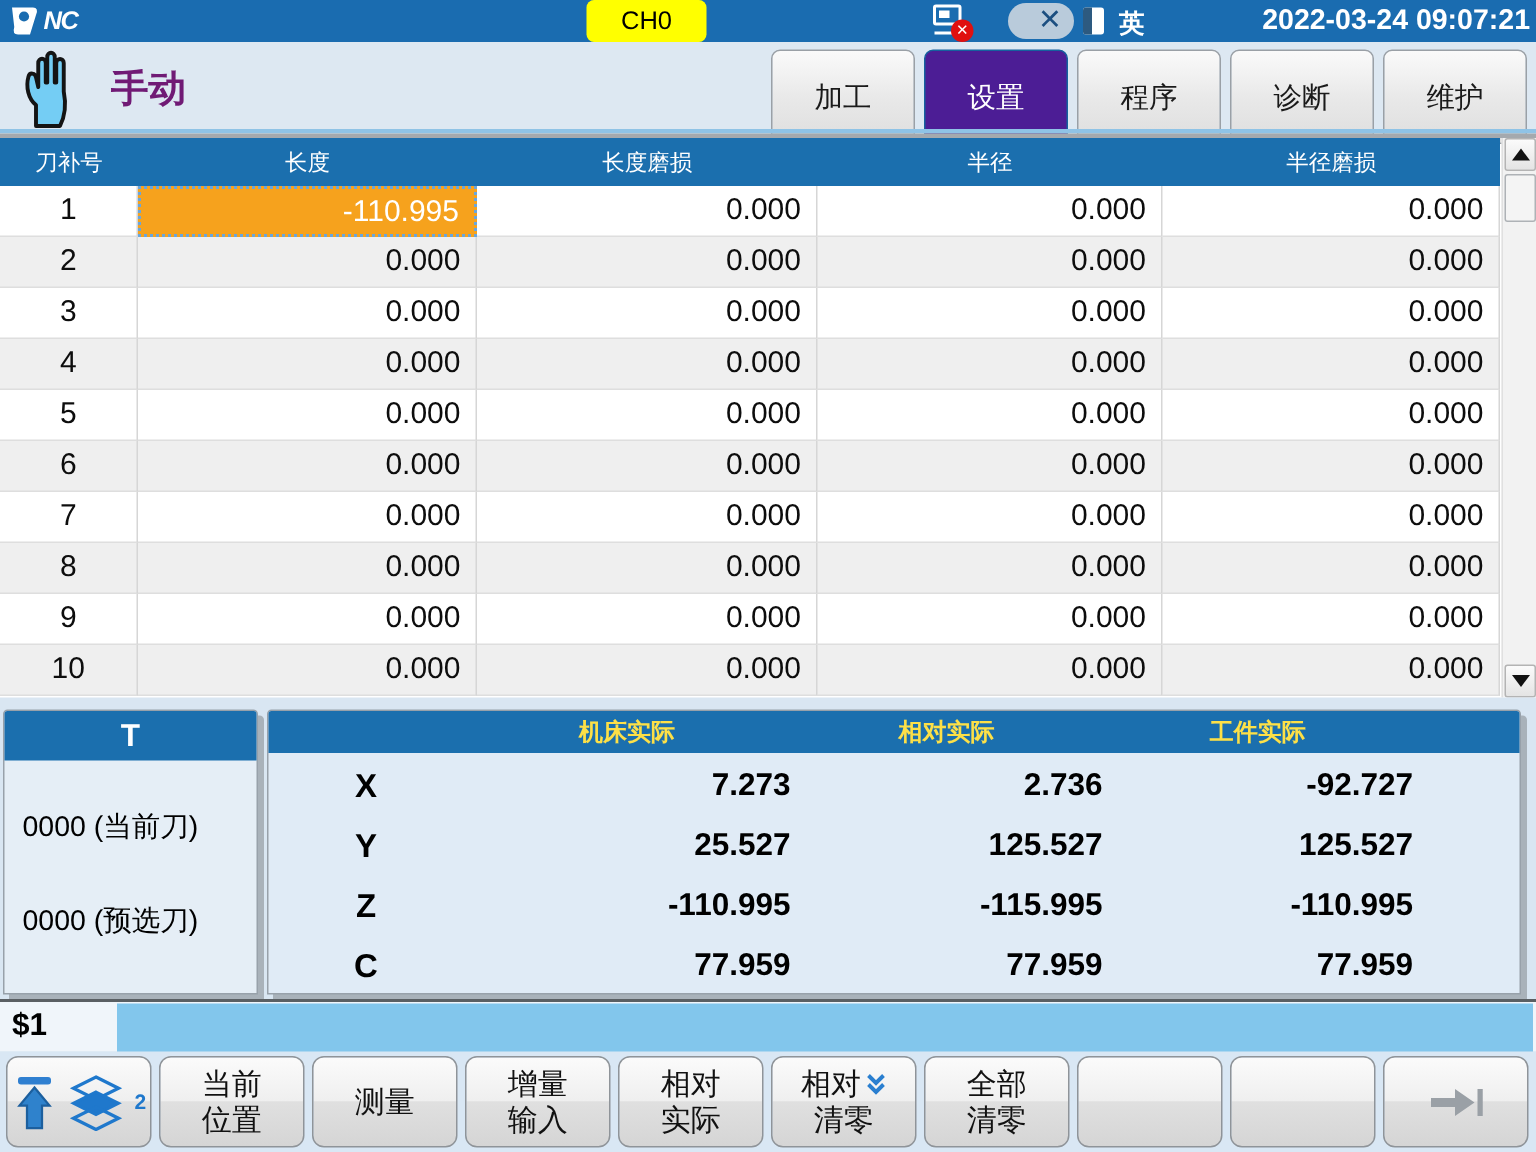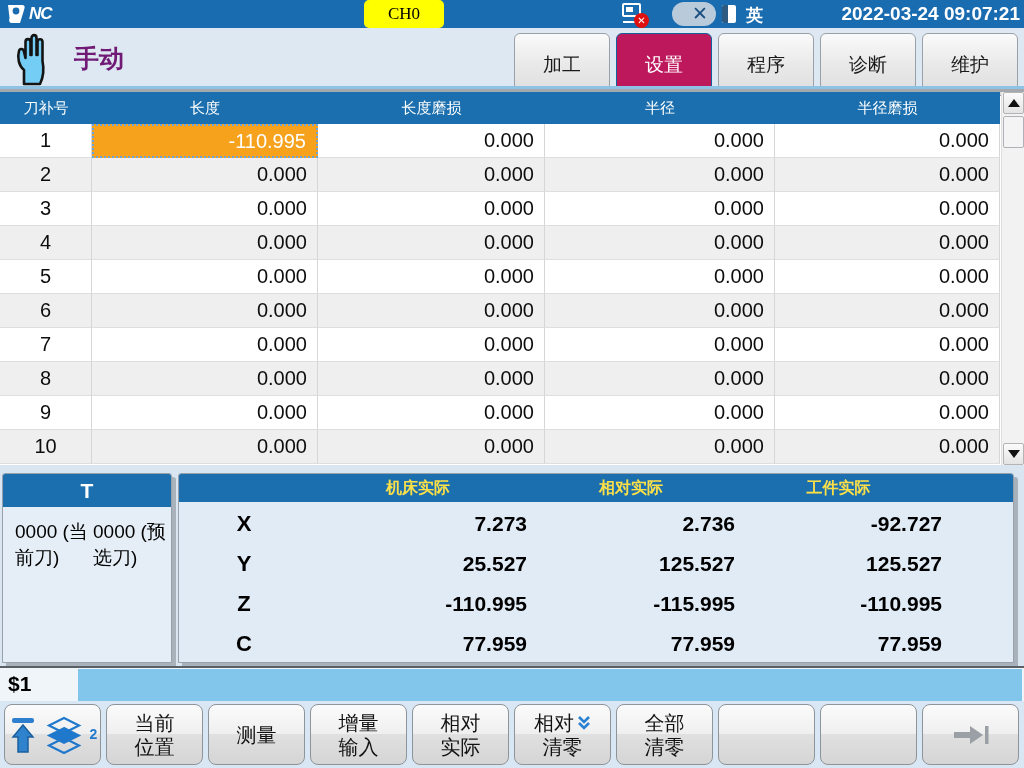--- a/index.html
+++ b/index.html
@@ -5,38 +5,38 @@
   * { margin:0; padding:0; box-sizing:border-box; }
   html,body { width:1024px; height:768px; overflow:hidden; }
   body { font-family:"Liberation Sans","DejaVu Sans",sans-serif; background:#ffffff; position:relative; }
   .screen { position:absolute; left:0; top:0; width:1024px; height:768px; background:#ffffff;padding-left:20px; }
 
   
   .topbar { position:absolute; left:0; top:0; width:1024px; height:28px; background:#1a6cb0; }
   .logo { position:absolute; left:6px; top:2px; height:24px; display:flex; align-items:center; }
   .logo-glyph { width:26px; height:22px; }
   .logo-text { color:#fff; font-weight:bold; font-style:italic; font-size:17px; letter-spacing:-1px; margin-left:-3px; }
-  .ch-badge { position:absolute; left:364px; top:0; width:80px; height:28px; background:#ffff00; border-radius:5px; display:flex; align-items:center; justify-content:center; font-size:17px; color:#000;font-family:Liberation Serif, serif; }
+  .ch-badge { position:absolute; left:391px; top:0; width:80px; height:28px; background:#ffff00; border-radius:5px; display:flex; align-items:center; justify-content:center; font-size:17px; color:#000; }
   .net-icon { position:absolute; left:620px; top:2px; width:34px; height:26px; }
   .badge-x { position:absolute; left:14px; top:11px; width:15px; height:15px; background:#e01010; border-radius:50%; color:#fff; font-size:10px; font-weight:bold; display:flex; align-items:center; justify-content:center; }
   .circx-icon { position:absolute; left:672px; top:1px; width:44px; height:26px; }
   .circx-pill { position:absolute; left:0; top:1px; width:44px; height:24px; background:#b9cbdb; border-radius:12px; }
   .circx-x { position:absolute; left:16px; top:0px; width:24px; height:26px; color:#1c4f80; font-size:19px; font-weight:bold; text-align:center; line-height:26px; }
   .book-icon { position:absolute; left:722px; top:5px; width:14px; height:18px; background:#ffffff; border-radius:2px; }
   .book-icon::before { content:""; position:absolute; left:0; top:0; width:6px; height:18px; background:#2d5a80; border-radius:2px 0 0 2px; }
   .lang { position:absolute; left:746px; top:4px; color:#fff; font-size:17px; font-weight:bold; }
   .datetime { position:absolute; right:4px; top:3px; color:#fff; font-size:19px; font-weight:bold; }
 
   
   .modebar { position:absolute; left:0; top:28px; width:1024px; height:58px; background:#dde8f2; }
   .hand-icon { position:absolute; left:8px; top:2px; }
   .mode-title { position:absolute; left:74px; top:14px; font-size:25px; font-weight:bold; color:#701a75; }
   .tabs { position:absolute; right:6px; top:5px; display:flex; gap:6px; }
   .tab { width:96px; height:63px; border:1px solid #9aa0a6; border-radius:6px; background:linear-gradient(to bottom,#fafafa,#e9e9e9 50%,#dedede); font-size:19px; color:#1a1a1a; display:flex; align-items:center; justify-content:center; }
-  .tab.active { background:#be185d; color:#ffffff; border-color:#15619e; }
+  .tab.active { background:#4c1d95; color:#ffffff; border-color:#15619e; }
   .sep1 { position:absolute; left:0; top:86px; width:1024px; height:3px; background:#8fc3e6; }
   .sep2 { position:absolute; left:0; top:89px; width:1024px; height:3px; background:#a4a9ae; }
 
   
   .otable { position:absolute; left:0; top:92px; width:1000px; }
   .t-head { display:grid; grid-template-columns:92px 226px 227px 230px 225px; height:32px; background:#1b6fae; }
   .t-head > div { color:#fff; font-size:15px; display:flex; align-items:center; justify-content:center; }
   .t-row { display:grid; grid-template-columns:92px 226px 227px 230px 225px; height:34px; background:#ffffff; }
   .t-row:nth-child(odd) { background:#efefef; }
   .t-row > div { font-size:20px; color:#0d0d0d; display:flex; align-items:center; border-right:1px solid #d6d6d6; border-bottom:1px solid #dedede; }
@@ -51,21 +51,21 @@
   .sb-down { bottom:0; }
   .tri-up { width:0; height:0; border-left:6px solid transparent; border-right:6px solid transparent; border-bottom:8px solid #111; }
   .tri-down { width:0; height:0; border-left:6px solid transparent; border-right:6px solid transparent; border-top:8px solid #111; }
   .sb-thumb { position:absolute; left:1px; top:24px; width:21px; height:32px; background:#f4f4f4; border:1px solid #aeb2b6; border-radius:2px; }
 
   
   .bottom-bg { position:absolute; left:0; top:465px; width:1024px; height:303px; background:#d9e6f2; }
 
   .t-panel { position:absolute; left:2px; top:473px; width:170px; height:190px; background:#e5eef6; border:1px solid #98a1aa; box-shadow:4px 4px 0 #a9b2ba; border-radius:3px 3px 0 0; }
   .t-panel-head { height:33px; background:#1b6fae; border-radius:2px 2px 0 0; display:flex; align-items:center; justify-content:center; color:#fff; font-size:21px; font-weight:bold; }
-  .t-panel-body { height:157px; display:flex; flex-direction:row; justify-content:space-around; padding:12px 0 18px 12px; font-size:19px; color:#000; }
+  .t-panel-body { height:157px; display:flex; flex-direction:column; justify-content:space-around; padding:12px 0 18px 12px; font-size:19px; color:#000; }
 
   .pos-panel { position:absolute; left:178px; top:473px; width:836px; height:190px; background:#e0ebf6; border:1px solid #98a1aa; box-shadow:4px 4px 0 #a9b2ba; border-radius:3px 3px 0 0; }
   .pos-head { display:grid; grid-template-columns:130px 218px 208px 207px; height:28px; background:#1b6fae; border-radius:2px 2px 0 0; }
   .pos-head > div { color:#fde047; font-size:16px; font-weight:bold; display:flex; align-items:center; justify-content:center; }
   .pos-body { padding-top:2px; }
   .pos-row { display:grid; grid-template-columns:130px 218px 208px 207px; height:40px; }
   .pos-row > div { display:flex; align-items:center; font-weight:bold; color:#000; }
   .ax-name { justify-content:center; font-size:22px; }
   .ax-val { justify-content:flex-end; font-size:21px; }
 

